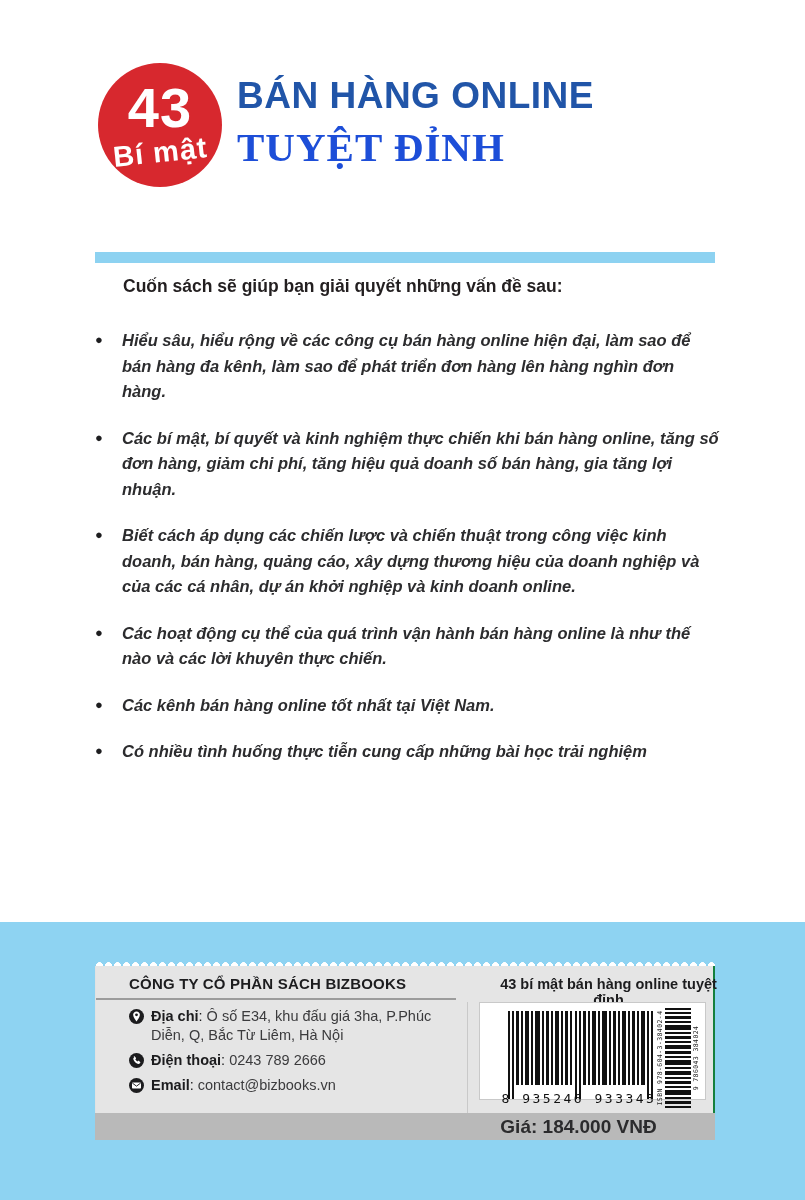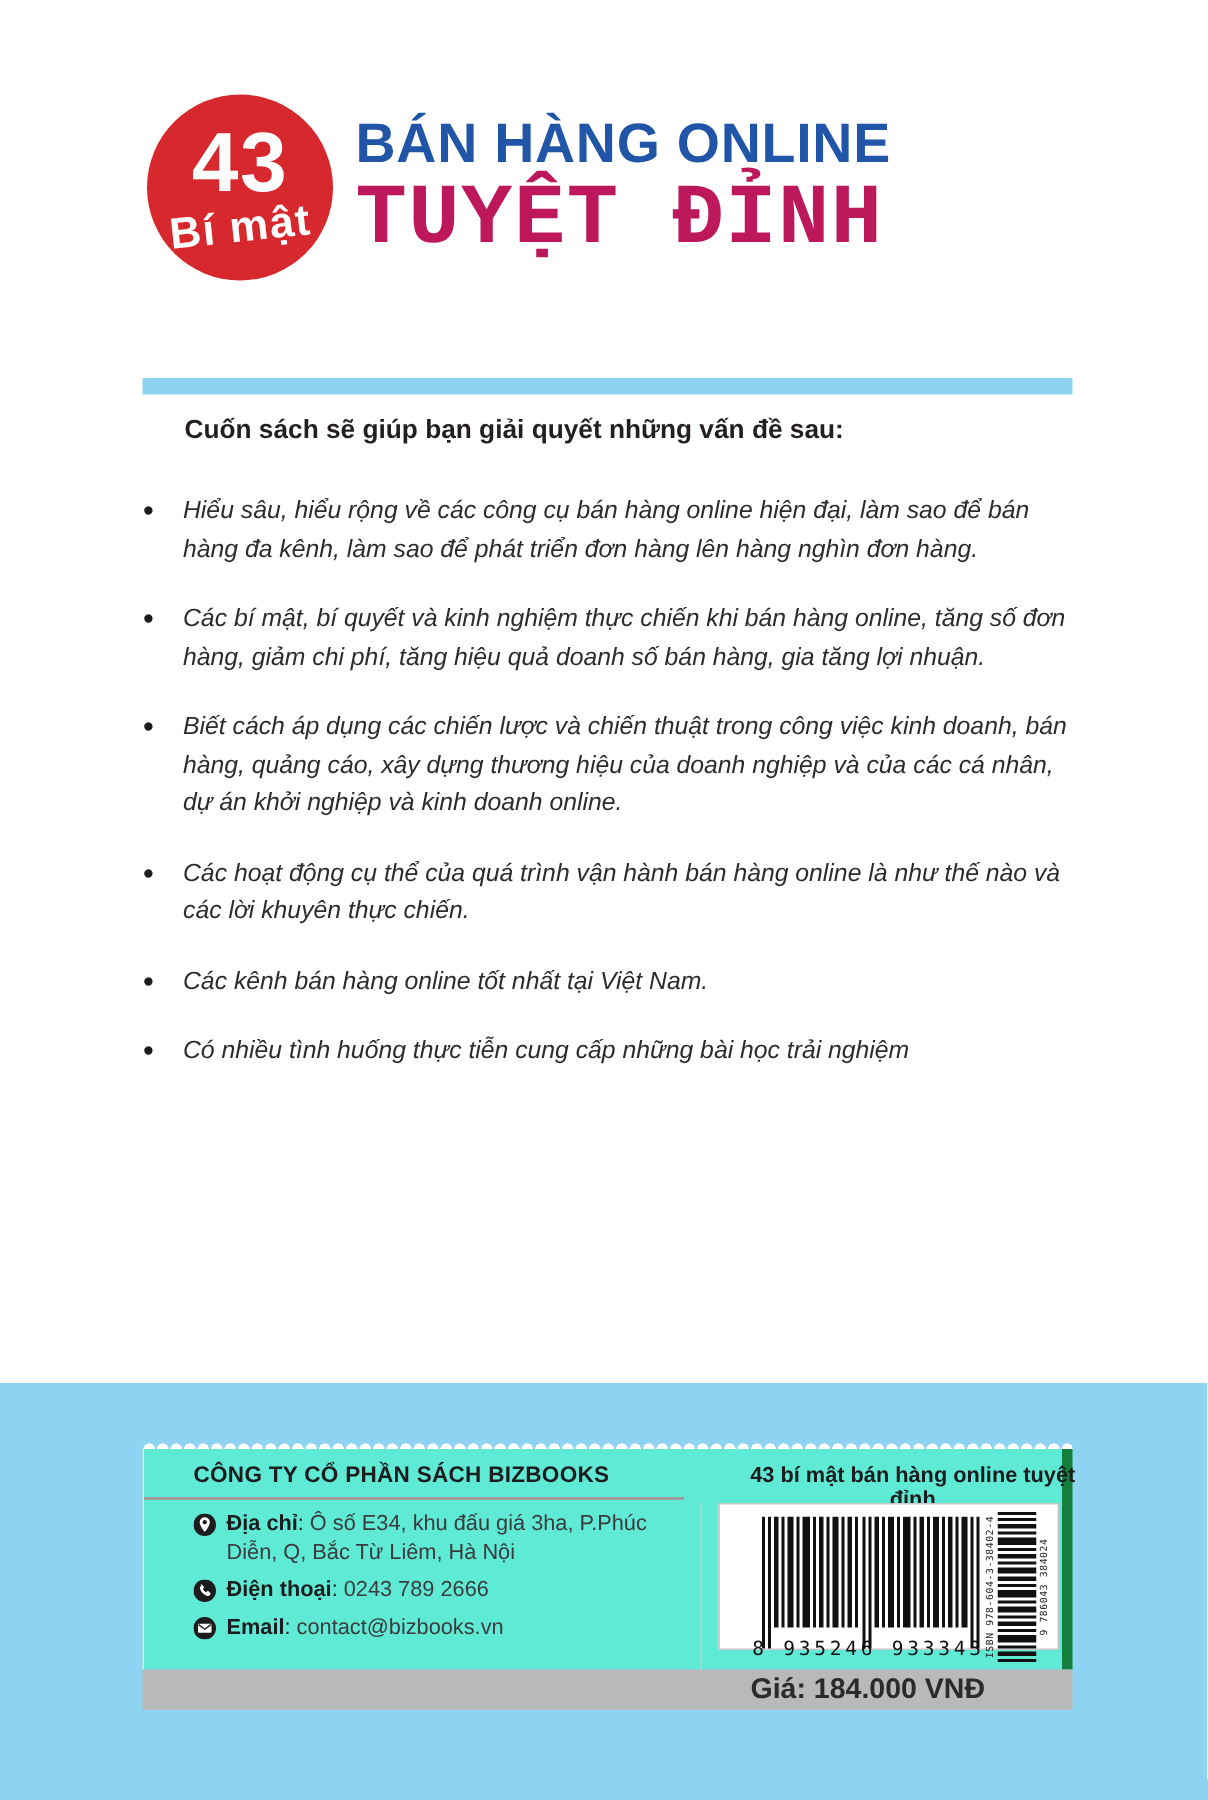--- a/index.html
+++ b/index.html
@@ -11,39 +11,39 @@
   
   .badge {
     position:absolute; left:98px; top:63px; width:124px; height:124px;
     background:#d7282e; border-radius:50%;
     display:flex; flex-direction:column; align-items:center; justify-content:center;
   }
   .badge-number { color:#fff; font-size:56px; font-weight:bold; line-height:52px; letter-spacing:1px; }
   .badge-label  { color:#fff; font-size:29px; font-weight:bold; transform:rotate(-6deg); margin-top:2px; letter-spacing:1px; }
   .title-block { position:absolute; left:237px; top:76px; }
   .title-line1 { color:#2155a8; font-size:37px; font-weight:bold; letter-spacing:0.5px; line-height:40px; }
-  .title-line2 { color:#be185d; font-family:Liberation Mono, monospace; font-size:57px; font-weight:bold; letter-spacing:1px; line-height:62px; }
+  .title-line2 { color:#1d4ed8; font-family:Liberation Serif, serif; font-size:41px; font-weight:bold; letter-spacing:1px; line-height:62px; }
   
   .divider-bar { position:absolute; left:95px; top:252px; width:620px; height:11px; background:#8dd2f1; }
   .intro { position:absolute; left:95px; top:276px; font-size:17.5px; font-weight:bold; color:#231f20;margin-left:28px; }
   
   .bullets { position:absolute; left:95px; top:328px; width:624px; list-style:none; }
   .bullet { display:flex; margin-bottom:21px; }
   .bullet:last-child { margin-bottom:0; }
   .bullet-marker { width:27px; flex:0 0 27px; font-size:13px; color:#1d1d1f; padding-top:4px; font-style:normal; }
-  .bullet-text { flex:1; font-size:16.5px; font-style:italic; font-weight:normal; color:#2c2c2e; line-height:25.5px; }
+  .bullet-text { flex:1; font-size:16.5px; font-style:italic; font-weight:bold; color:#2c2c2e; line-height:25.5px; }
   
   .footer-band { position:absolute; left:0; top:922px; width:805px; height:278px; background:#8ed3f2; }
   .pub-card { position:absolute; left:95px; top:958px; width:620px; height:182px; }
   .card-scallop {
     height:8px;
     background-image:radial-gradient(circle at 4.5px 8px, #ffffff 3.6px, rgba(255,255,255,0) 3.9px);
     background-size:9px 8px; background-repeat:repeat-x;
   }
-  .card-body { position:relative; height:147px; background:#5eead4; border-left:1px solid #e2e2e2; border-right:7px solid #15803d; }
+  .card-body { position:relative; height:147px; background:#e5e5e5; border-left:1px solid #e2e2e2; border-right:2px solid #15803d; }
   .card-graybar { position:relative; height:27px; background:#b9b9b9; }
   .pub-name { position:absolute; left:33px; top:9px; width:338px; font-size:15px; font-weight:bold; color:#1c1c1e; letter-spacing:0.2px; }
   .left-rule { position:absolute; left:0; top:32px; width:360px; height:2px; background:#9c9c9c; }
   .col-divider { position:absolute; left:371px; top:36px; width:1px; height:111px; background:#c9c9c9; }
   .contacts { position:absolute; left:33px; top:41px; width:330px; }
   .contact-row { display:flex; margin-bottom:6px; }
   .contact-icon { flex:0 0 15px; width:15px; height:15px; margin-right:7px; margin-top:2px; }
   .contact-text { font-size:14.5px; color:#3b3b3d; line-height:19px; width:308px; }
   .contact-text b { color:#1c1c1e; }
   .sep { margin-right:4px; color:#1c1c1e; }

